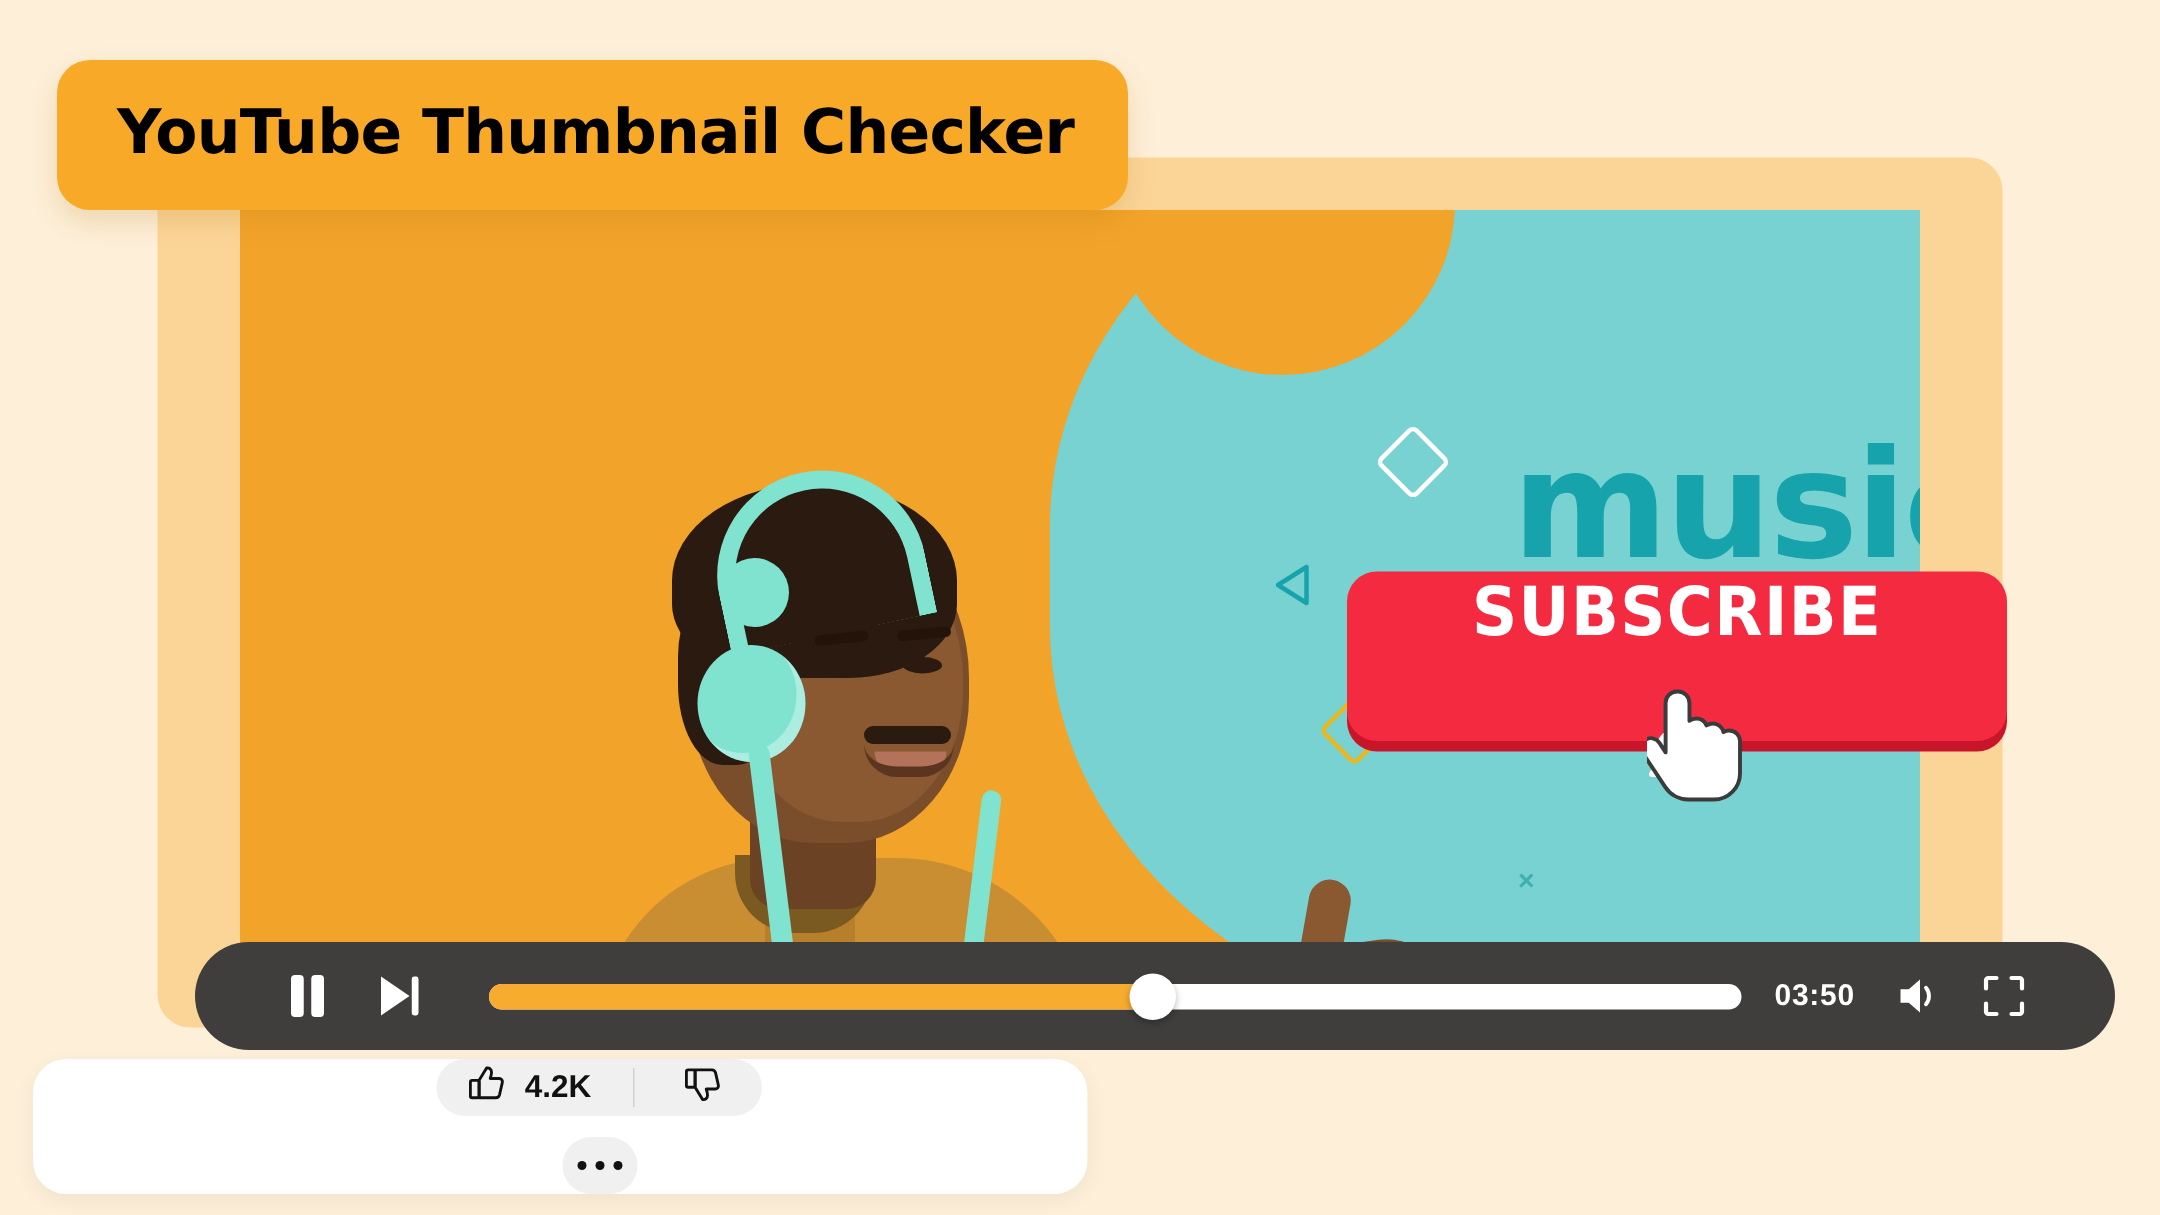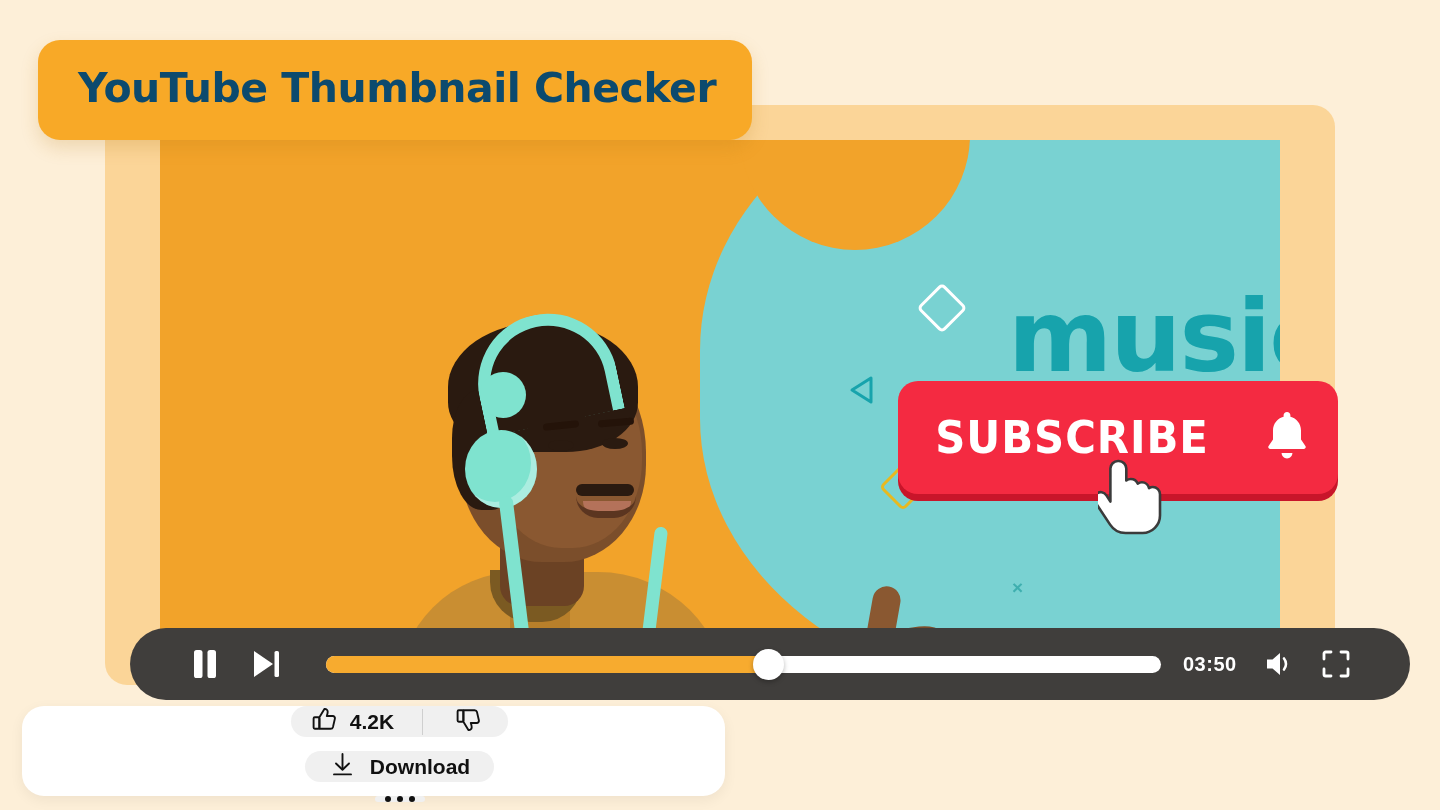--- a/index.html
+++ b/index.html
@@ -181,21 +181,21 @@
     font-weight:700; font-size:33px; line-height:42px;
     color:#17A3AC; letter-spacing:4.5px; margin-top:4px;
   }
 
   
   .subscribe{
     position:absolute; left:898px; top:381px;
     width:440px; height:113px;
     background:#F42A41; border-radius:20px;
     box-shadow:0 7px 0 #C8152A;
-    display:flex; align-items:center; justify-content:center; gap:44px;
+    display:flex; align-items:center; gap:44px;flex-direction:column;
   }
   .subscribe-label{
     font-family:"DejaVu Sans", sans-serif;
     font-weight:700; font-size:45px; color:#FFFFFF; letter-spacing:1px;
     transform:scaleX(.93);
   }
   .cursor-hand{ position:absolute; left:1098px; top:455px; }
 
   
   .player{
@@ -255,21 +255,21 @@
 
   
   .title-badge{
     position:absolute; left:38px; top:40px;
     padding:24px 36px 28px 40px;
     background:#F8A927; border-radius:22px;
     box-shadow:0 8px 18px rgba(180,120,20,.20);
   }
   .title-text{
     font-family:"DejaVu Sans", sans-serif;
-    font-weight:700; font-size:41px; color:#0c4a6e; letter-spacing:-.5px;
+    font-weight:700; font-size:41px; color:#000000; letter-spacing:-.5px;
     white-space:nowrap;
   }
 </style>
 </head>
 <body>
 
 <div class="card-frame"></div>
 
 <div class="thumb">
 
@@ -393,30 +393,20 @@
       <span>
         <svg width="27" height="27" viewBox="0 0 27 27">
           <path d="M8.4 15.8 13.4 24c1.9.3 3.3-1 3.3-2.8 0-1.5-.9-4.2-.9-4.2h6c1.4 0 2.4-1.3 2.1-2.6l-1.9-8.3c-.3-1.1-1.2-1.9-2.4-1.9H8.4z" fill="none" stroke="#111" stroke-width="1.9" stroke-linejoin="round"></path>
           <rect x="2.6" y="4.2" width="5.8" height="11.6" rx="1.2" fill="none" stroke="#111" stroke-width="1.9"></rect>
         </svg>
       </span>
     </div>
   </div>
 
 
-  <div class="pill pill-btn">
-    <span>
-      <svg width="27" height="27" viewBox="0 0 27 27">
-        <path d="M13.5 3v15" fill="none" stroke="#111" stroke-width="1.9" stroke-linecap="round"></path>
-        <path d="M7 12.5l6.5 6.2 6.5-6.2" fill="none" stroke="#111" stroke-width="1.9" stroke-linecap="round" stroke-linejoin="round"></path>
-        <path d="M5 23.4h17" fill="none" stroke="#111" stroke-width="1.9" stroke-linecap="round"></path>
-      </svg>
-    </span>
-    <span class="pill-text">Download</span>
-  </div>
 
   <div class="pill pill-more">
     <span class="more-dots">
       <i></i>
         <i></i>
         <i></i>
     </span>
   </div>
 </div>
 

